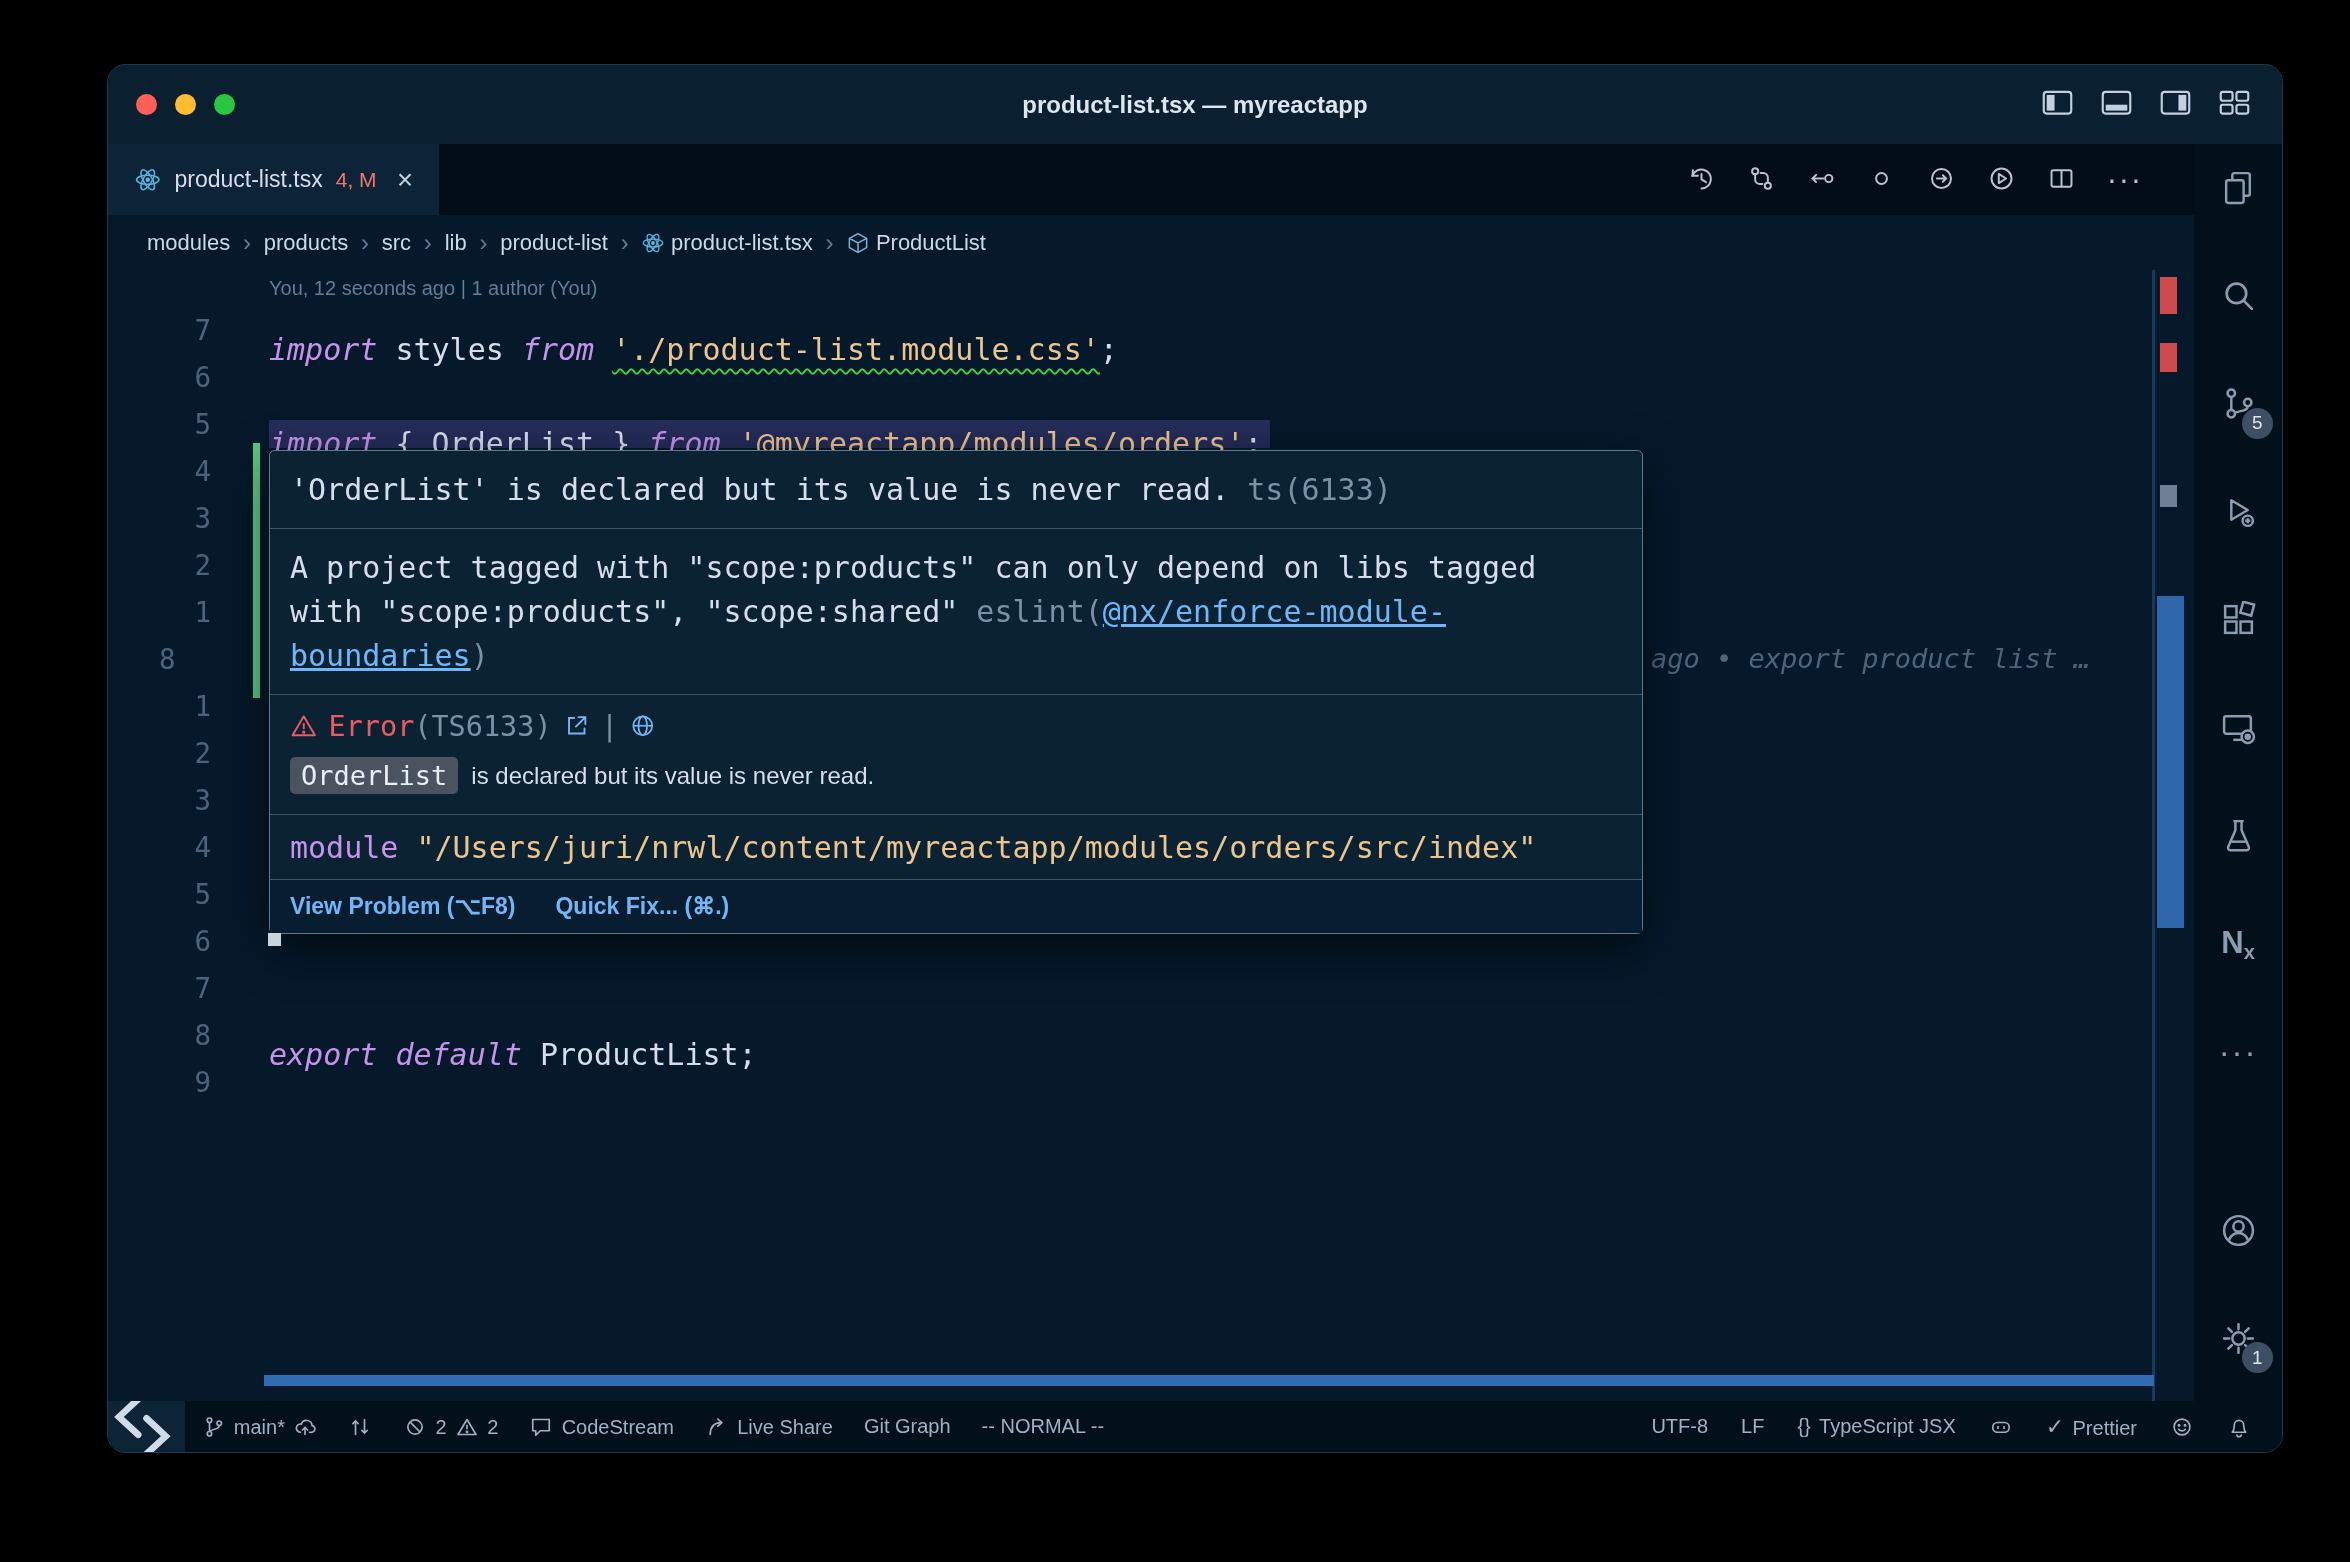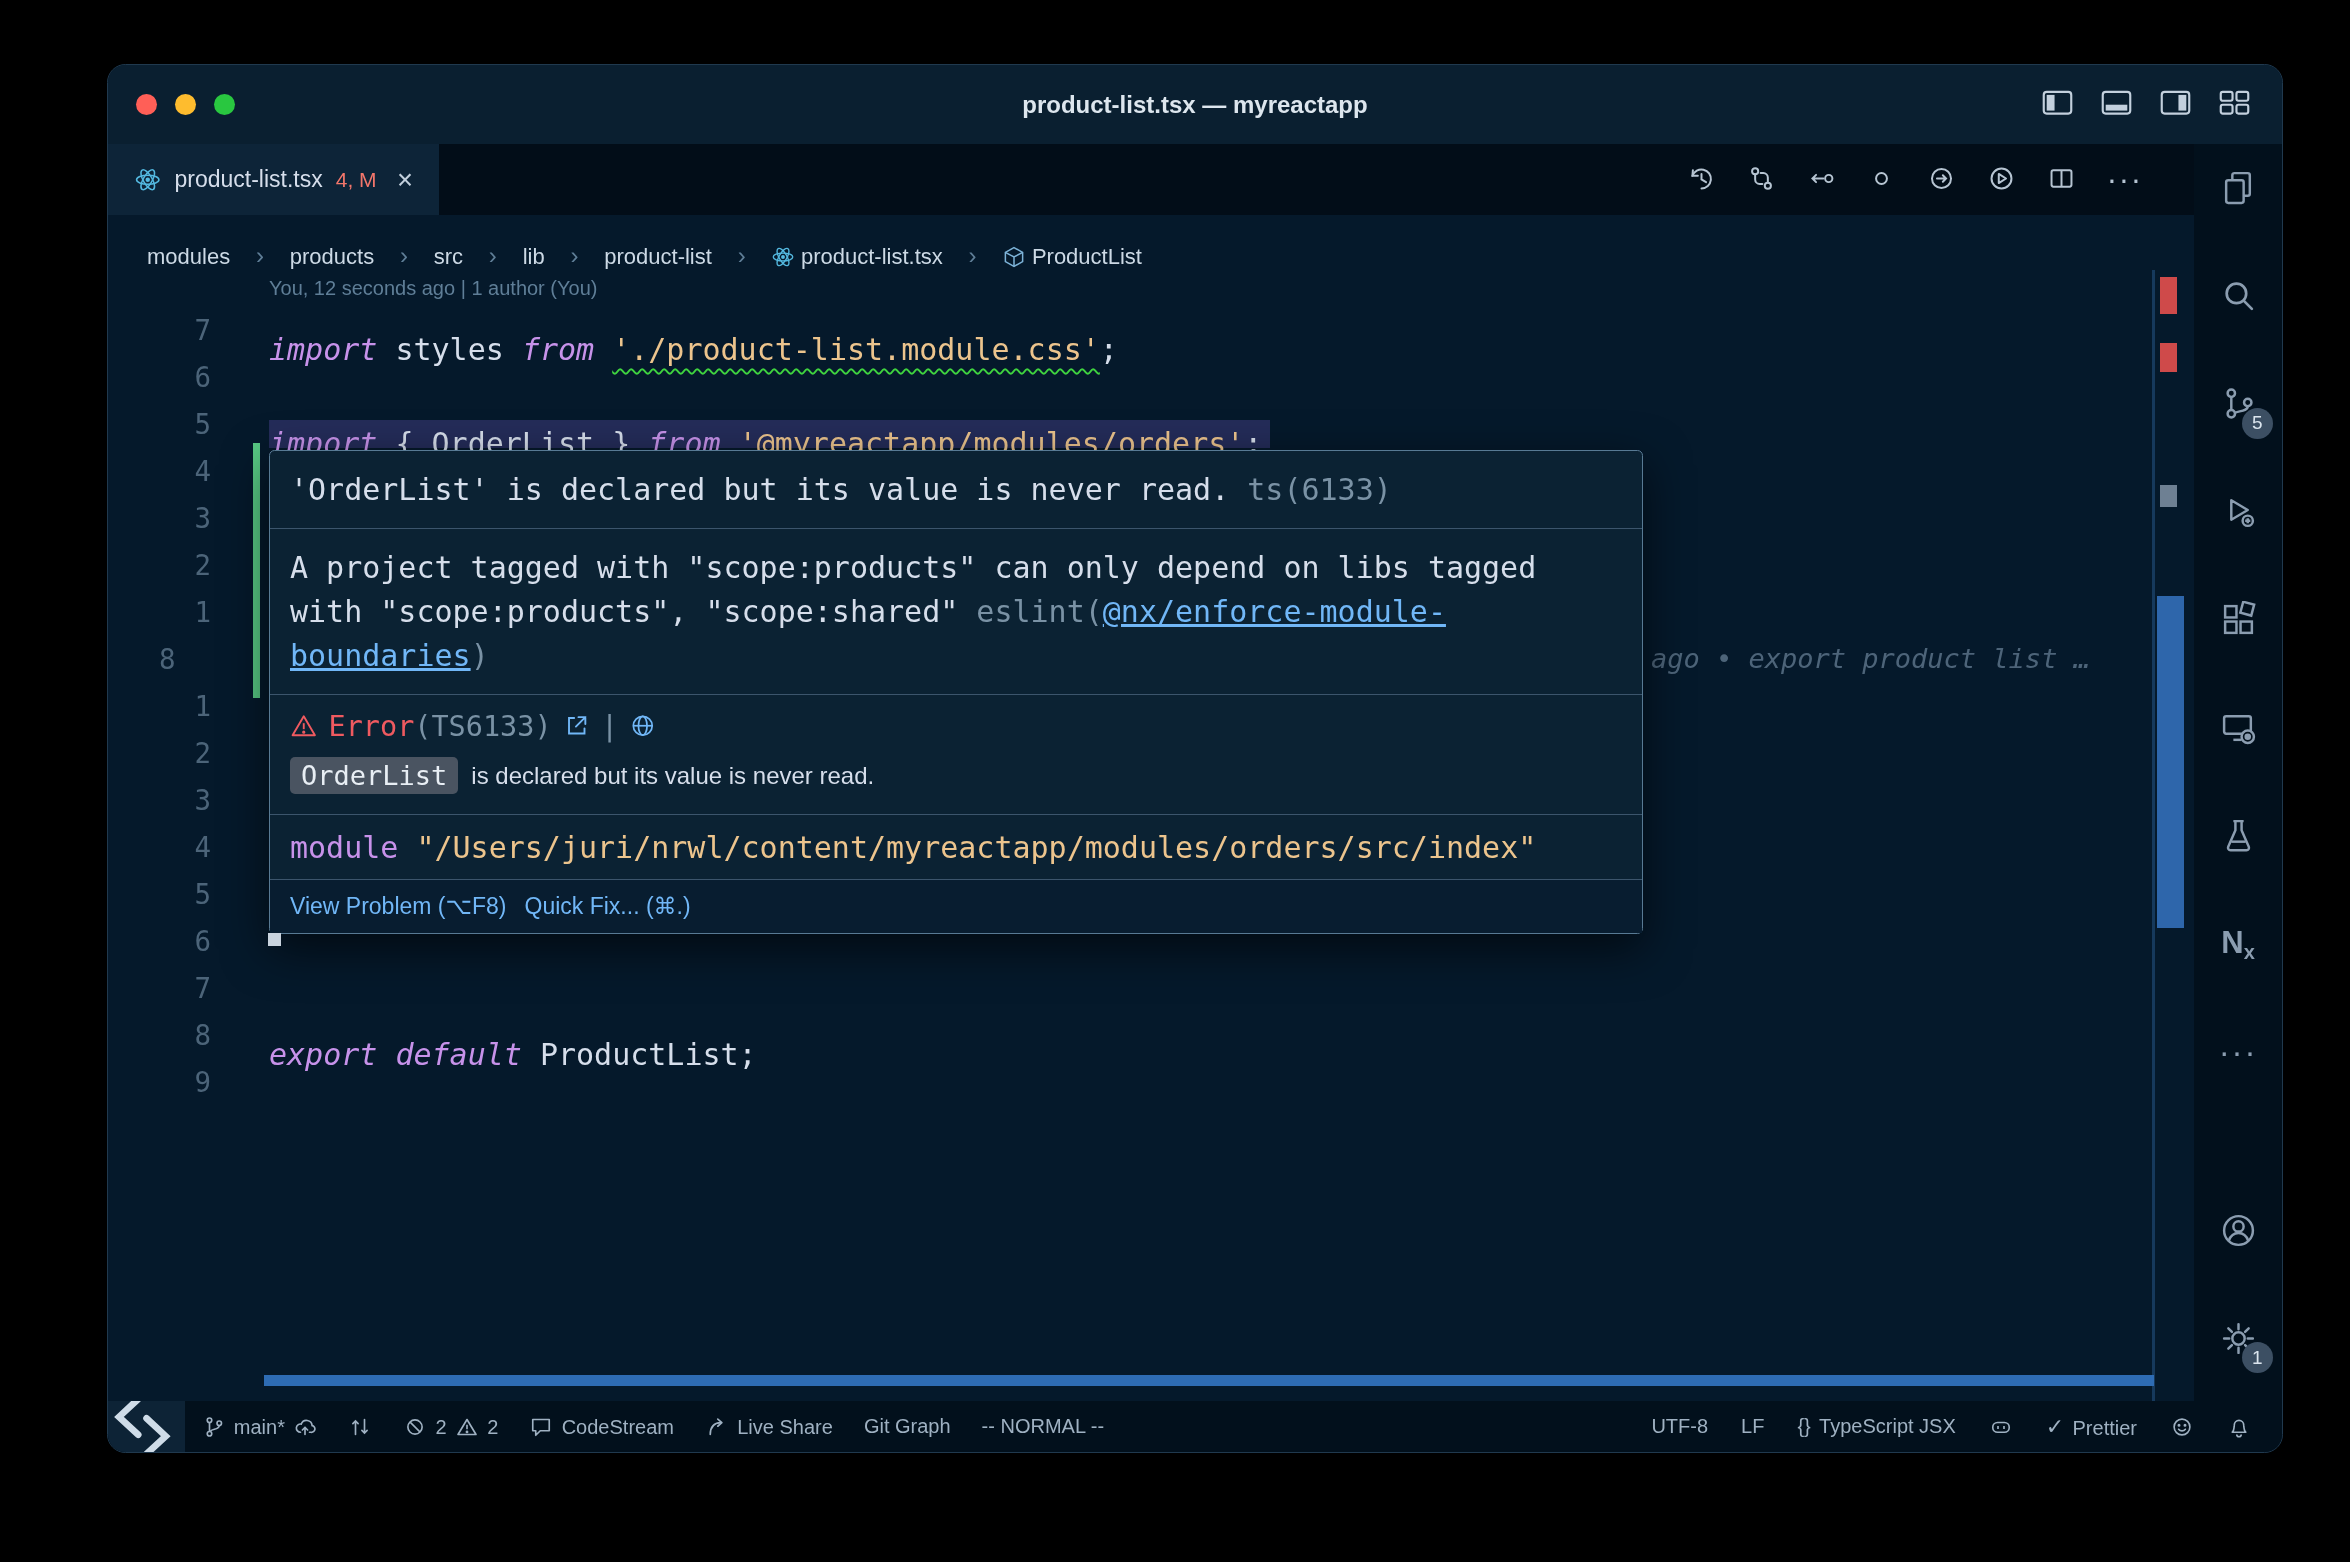--- a/index.html
+++ b/index.html
@@ -33,21 +33,21 @@
   .tab { display:flex; align-items:center; gap:13px; padding:0 26px; background:#0d2438; border-right:0.9px solid #020d18; }
   .tab-icon { width:27.5px; height:27.5px; color:#54b9e0; }
   .tab-label { color:#d6deeb; font-size:23px; }
   .tab-badge { color:#f2766b; font-size:21px; }
   .tab-close { color:#c3d0dd; font-size:27.5px; margin-left:7.3px; line-height:1; }
   .editor-actions { position:absolute; right:51px; top:0; bottom:0; display:flex; align-items:center; gap:31px; color:#b6c4d2; }
   .editor-actions svg { width:29px; height:29px; }
   .ea-more { font-size:31px; letter-spacing:1.8px; color:#b6c4d2; }
 
   
-  .breadcrumbs { height:55px; background:#05192b; display:flex; align-items:flex-end; padding-left:39px; gap:24px; font-size:22px; color:#ccd9e5; flex:none; }
+  .breadcrumbs { height:55px; background:#05192b; display:flex; align-items:center; padding-left:39px; gap:11px; font-size:22px; color:#ccd9e5; flex:none; }
   .bc-sep { color:#5f7e97; font-size:24px; padding:0 1.8px; }
   .bc-ico { width:24px; height:24px; margin-right:5.5px; vertical-align:-3.7px; }
   .bc-file, .bc-sym { display:flex; align-items:center; }
   .react-c { color:#54b9e0; } .cube-c { color:#7db3d8; }
 
   
   .editor { flex:1; position:relative; background:#05192b; font-family:"DejaVu Sans Mono", monospace; overflow:hidden; }
   .codelens { height:37px; line-height:37px; padding-left:161px; font-size:20px; color:#5f7e97; font-family:"Liberation Sans", sans-serif; }
   .line { display:flex; height:47px; line-height:47px; font-size:30px; }
   .gutter { width:103px; text-align:right; color:#4c6479; font-size:27.5px; flex:none; }
@@ -80,21 +80,21 @@
   .tt-sec { padding:16.5px 20px; font-size:30px; line-height:44px; border-bottom:1.8px solid #3c556c; }
   .tt-gray { color:#7a92a5; }
   .tt-link { color:#71b7f7; text-decoration:underline; cursor:pointer; }
   .tt-err-row { display:flex; align-items:center; gap:11px; padding:14.7px 20px 5.5px; font-size:28.5px; }
   .tt-err { color:#ef5a60; }
   .tt-err-row svg { width:27.5px; height:27.5px; }
   .tt-chip-row { padding:9.2px 20px 20px; font-size:24px; font-family:"Liberation Sans", sans-serif; border-bottom:1.8px solid #3c556c; display:flex; align-items:center; gap:13px; }
   .tt-chip { font-family:"DejaVu Sans Mono", monospace; font-size:27px; background:#4a5461; color:#e8eef4; border-radius:5px; padding:2.8px 11px; }
   .tt-module { padding:14.7px 20px; font-size:30px; border-bottom:1.8px solid #3c556c; white-space:nowrap; }
   .tt-kw { color:#c792ea; }
-  .tt-footer { background:#081d30; padding:13px 20px; display:flex; gap:18px; font-size:23px; font-family:"Liberation Sans", sans-serif; }
+  .tt-footer { background:#081d30; padding:13px 20px; display:flex; gap:40px; font-size:23px; font-family:"Liberation Sans", sans-serif;font-weight:bold; }
   .tt-footer span { color:#71b7f7; cursor:pointer; }
   .tt-grip { position:absolute; left:-1.8px; bottom:-13px; width:13px; height:13px; background:#c9d3de; }
 
   
   .activitybar { width:88px; background:#02101c; display:flex; flex-direction:column; align-items:center; padding-top:7.3px; padding-bottom:26px; flex:none; }
   .ab-icon { position:relative; width:73px; height:73px; display:flex; align-items:center; justify-content:center; color:#8b9db0; margin-bottom:35px; }
   .ab-icon svg { width:37px; height:37px; }
   .ab-badge { position:absolute; right:1.8px; bottom:1.8px; min-width:31px; height:31px; border-radius:15.6px; background:#3c4f63; color:#dbe5ee; font-size:19px; display:flex; align-items:center; justify-content:center; }
   .ab-spacer { margin-top:auto; }
   .ab-more { font-size:33px; letter-spacing:1.8px; }

